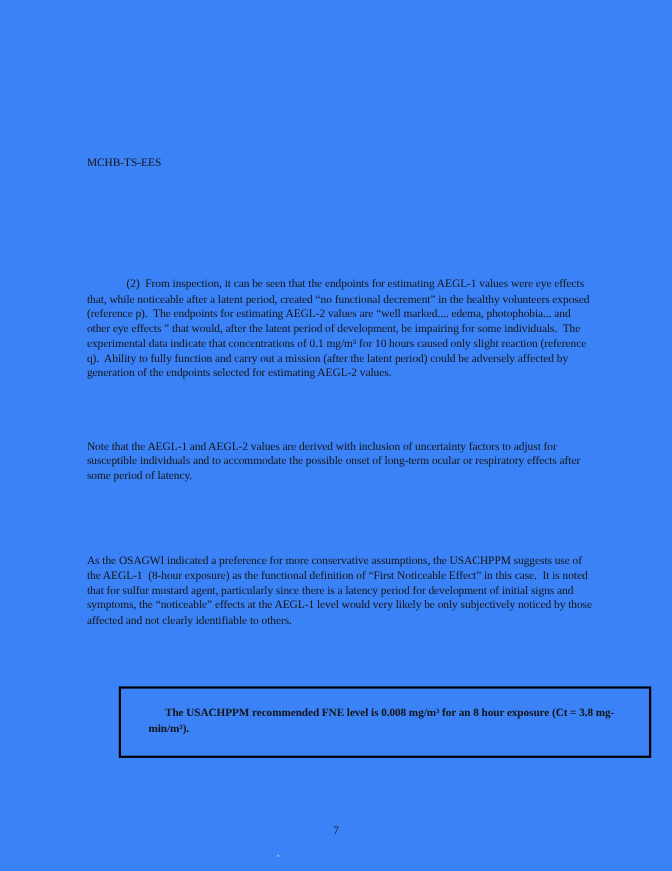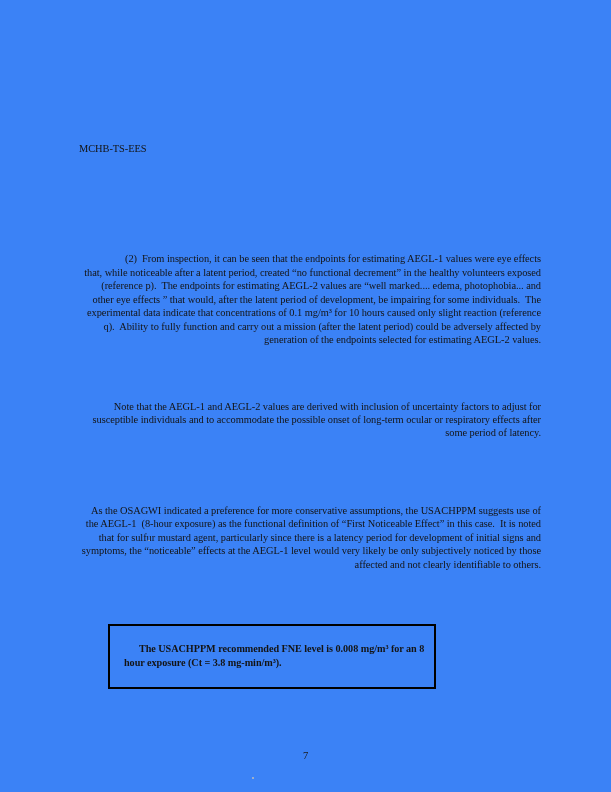--- a/index.html
+++ b/index.html
@@ -28,34 +28,33 @@
     text-align: left;
   }
   .doc-header {
     margin: 0 0 30px 0;
   }
   .doc-header .line {
     margin: 0;
   }
   p.para {
     margin: 0 0 13px 0;
-    text-align: right;
   }
   p.para.indent-first {
     text-indent: 36px;
   }
   p.para.gap-lg {
     margin-bottom: 24px;
   }
   .fne-box {
     box-sizing: border-box;
     margin: 0 0 15px 29px;
-    width: 328px;
+    width: 484px;
     border: 2px solid #000000;
-    padding: 3px 9px 5px 14px;
+    padding: 3px 9px 5px 25px;
     font-weight: bold;
     font-size: 10.2px;
     line-height: 13.2px;
   }
   .footer {
     position: absolute;
     top: 750px;
     left: 0;
     width: 611px;
     text-align: center;

